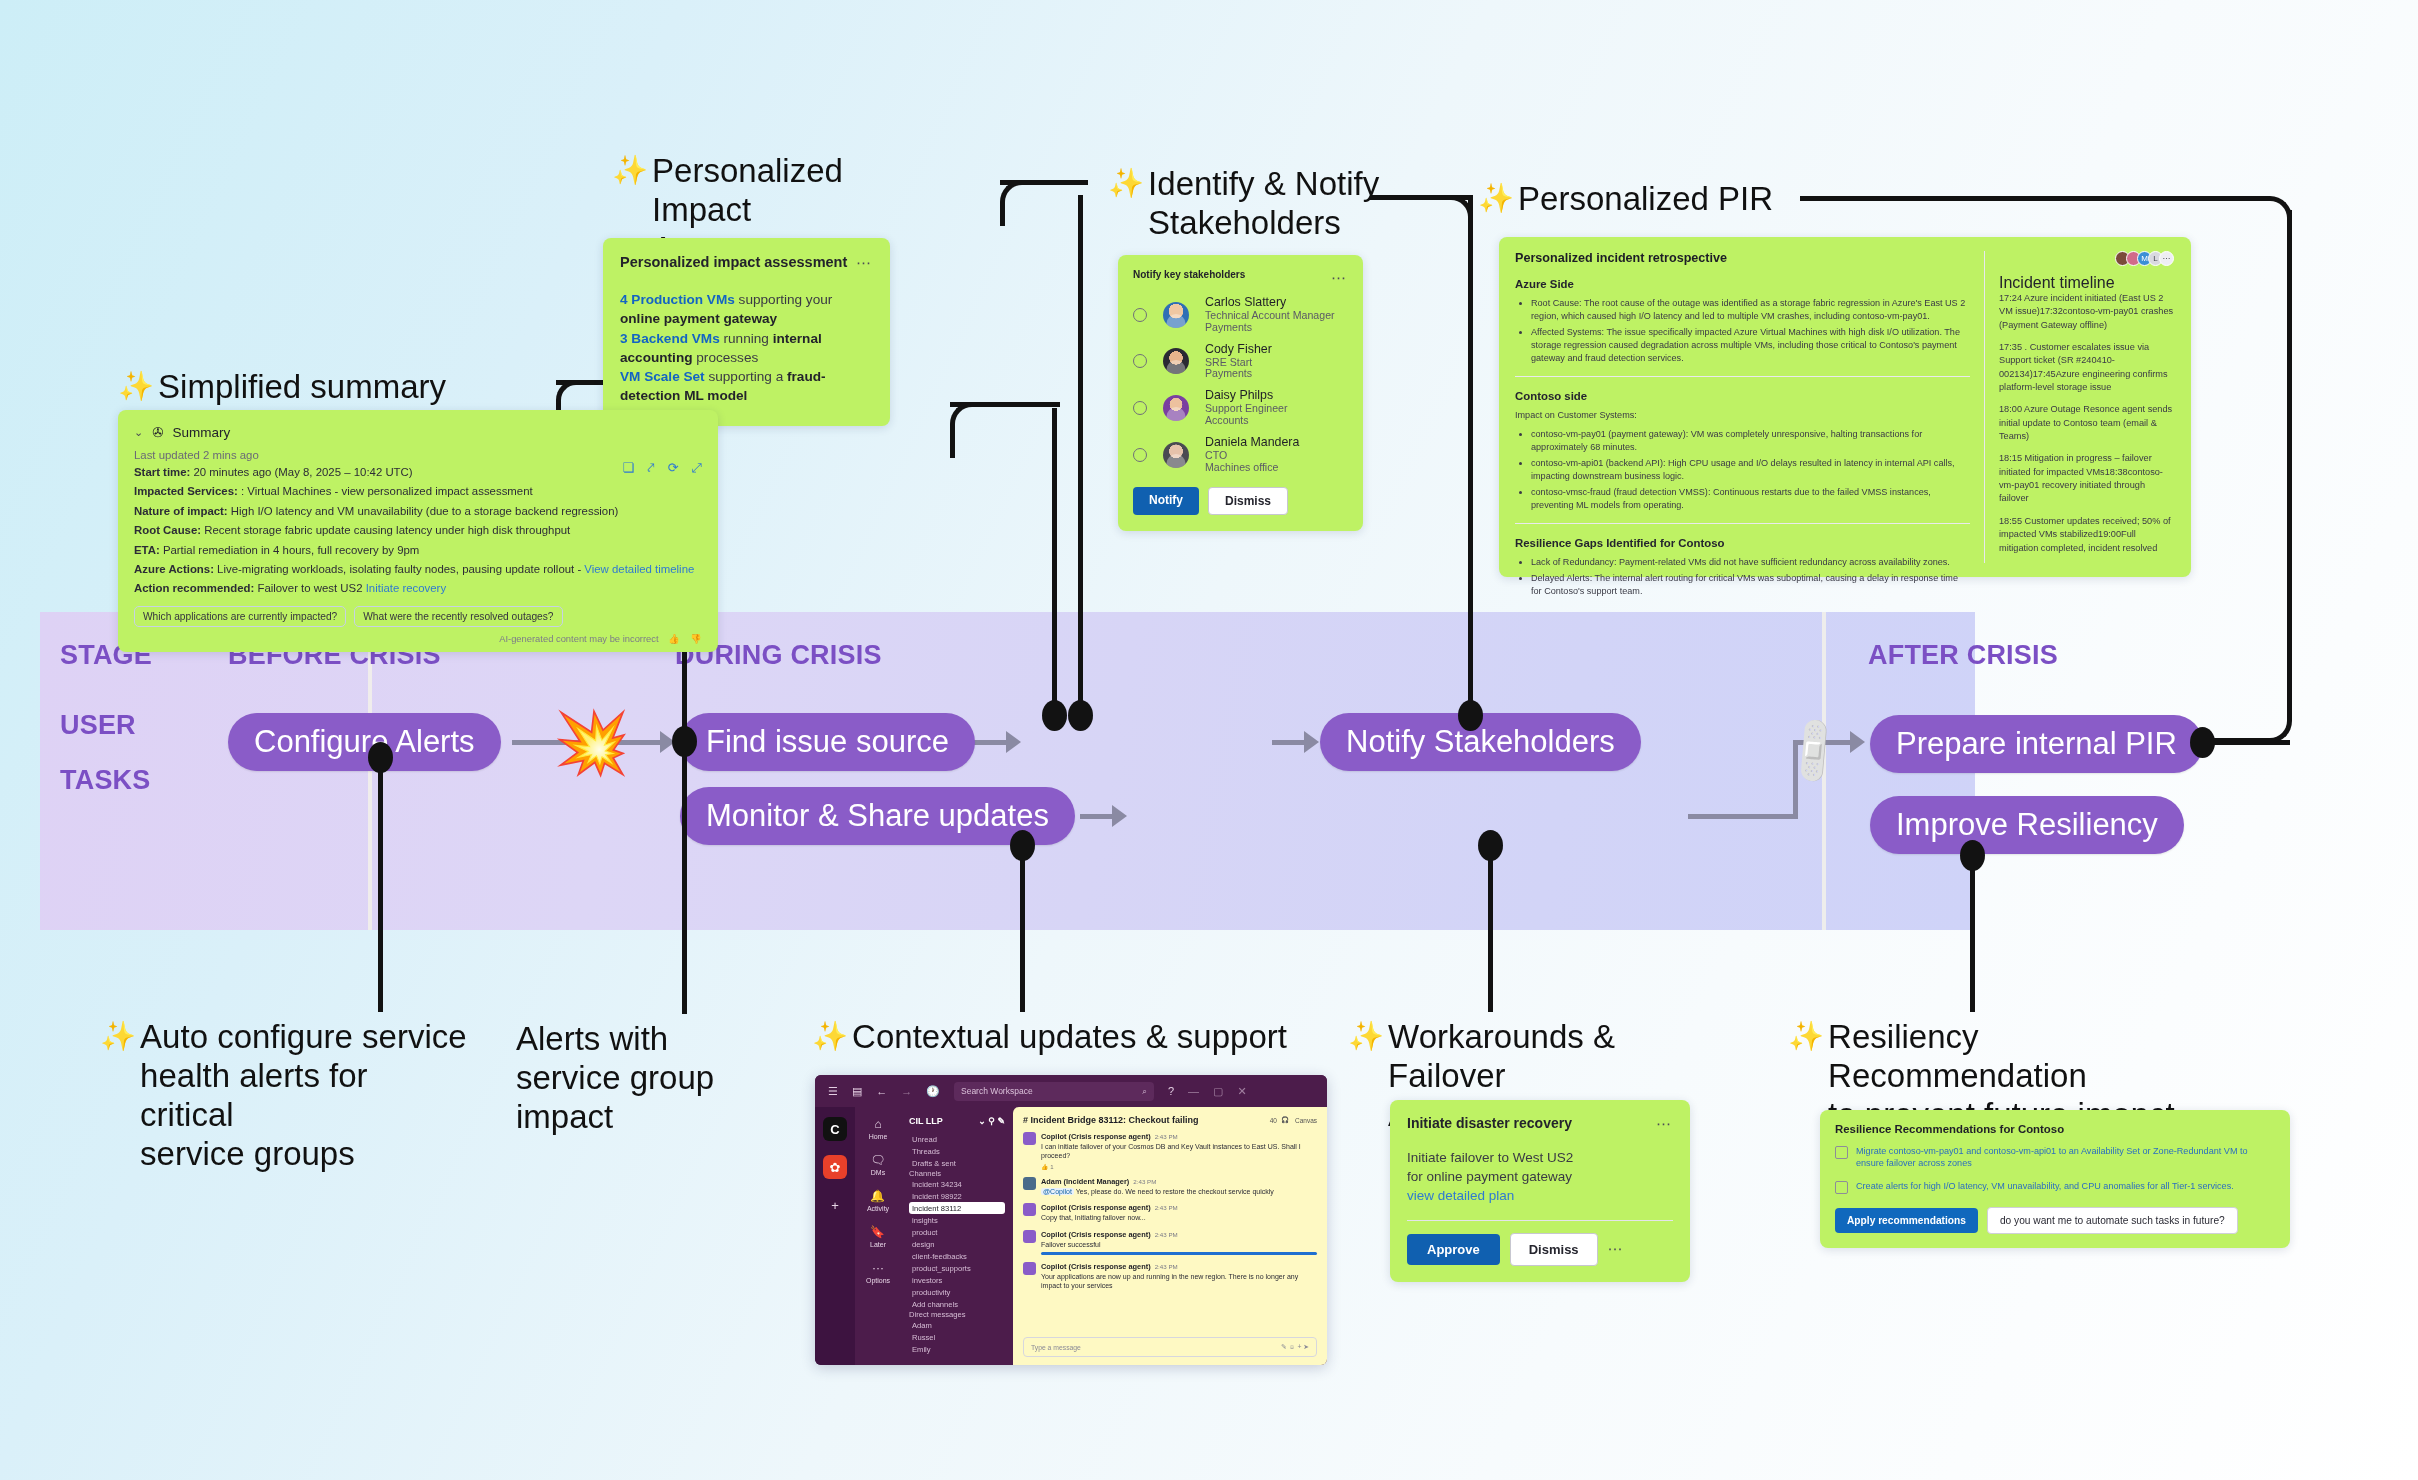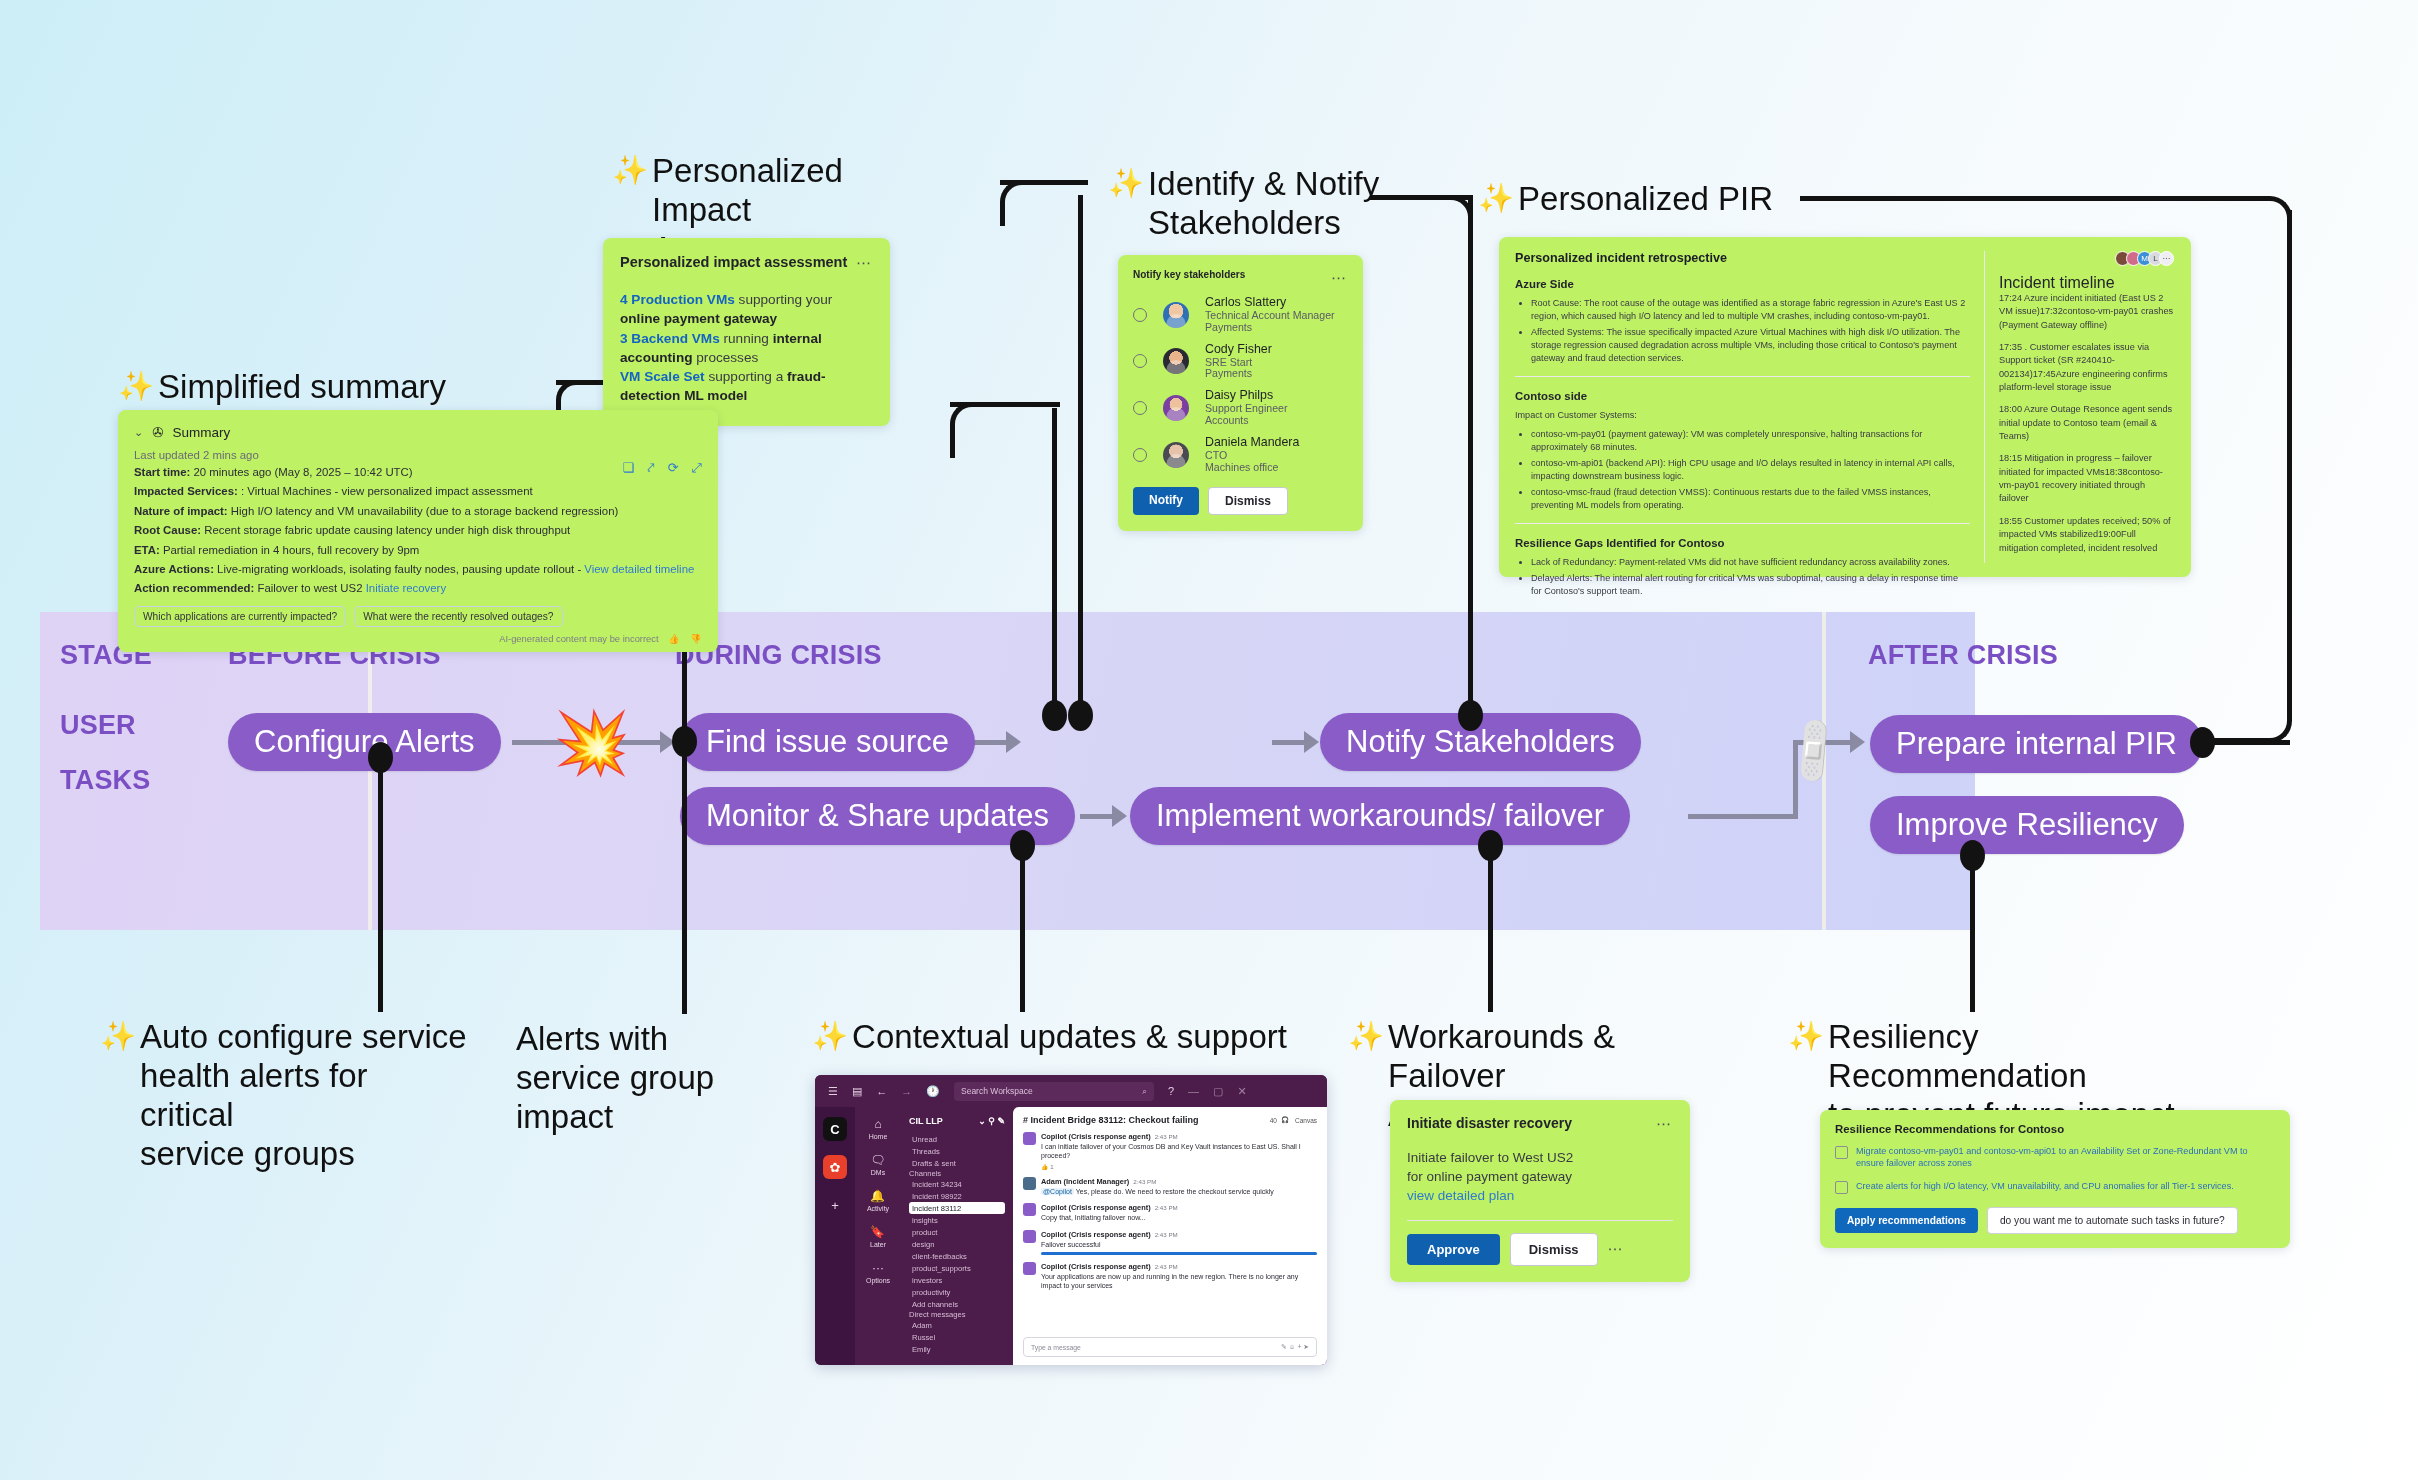--- a/index.html
+++ b/index.html
@@ -173,21 +173,21 @@
   #rail { width: 40px; background:#3d1340; padding-top: 10px; display:flex; flex-direction:column; align-items:center; gap: 14px; }
   .rail-ic { width: 24px; height: 24px; border-radius: 6px; display:flex;align-items:center;justify-content:center;font-size:13px; }
   #nav { width: 46px; background:#4c1c4b; padding-top: 10px; display:flex; flex-direction:column; align-items:center; gap: 13px; color:#e7d5e6; font-size: 7px; }
   .nav-i { display:flex; flex-direction:column; align-items:center; gap:2px; }
   .nav-i .g { font-size: 12px; }
   #chans { width: 112px; background:#4c1c4b; color:#d6bdd5; font-size: 7.6px; padding: 9px 8px; }
   .ch-hd { font-size: 9px; font-weight: bold; color:#fff; display:flex; justify-content:space-between; margin-bottom: 7px; }
   .ch { padding: 1.5px 3px; }
   .ch.sel { background:#fff; color:#1d1d24; border-radius: 3px; }
   .ch-grp { font-size: 7.6px; }
-  #conv { flex:1; background:#ffffff; border-radius: 6px 0 0 0; padding: 8px 10px; position:relative; }
+  #conv { flex:1; background:#fef9c3; border-radius: 6px 0 0 0; padding: 8px 10px; position:relative; }
   .conv-hd { display:flex; justify-content: space-between; align-items:center; font-size: 9px; font-weight:bold; color:#1d1d24; }
   .msg { margin-top: 7px; display:flex; gap:5px; }
   .msg-av { width: 13px; height: 13px; border-radius: 3px; flex:0 0 auto; background:#d8c7ee; }
   .msg-b { flex:1; }
   .msg-n { font-size: 7.4px; font-weight: bold; color:#1d1d24; }
   .msg-t { font-size: 6.2px; color: #7a7a86; font-weight: normal; margin-left: 4px; }
   .msg-x { font-size: 7px; color:#2b2b35; line-height:1.35; margin-top: 1px; }
   .mention { color:#1264a3; background:#e8f1fb; border-radius:2px; padding:0 2px; }
   .prog { height: 2.5px; background:#1f6fd0; border-radius:2px; margin-top: 3px; }
   .reax { font-size: 6px; color:#777; margin-top: 2px; }
@@ -225,21 +225,20 @@
   <div class="arw" style="left:1793px; top:740px; width:62px;"></div>
   <div class="arwhead" style="left:1850px; top:731px;"></div>
 
   <div class="emoji" id="boom">💥</div>
   <div class="emoji" id="plaster">🩹</div>
 
   <div class="pill" id="pill-configure">Configure Alerts</div>
   <div class="pill" id="pill-find">Find issue source</div>
   <div class="pill" id="pill-notify">Notify Stakeholders</div>
   <div class="pill" id="pill-monitor">Monitor &amp; Share updates</div>
-  <div class="pill" id="pill-implement">Implement workarounds/ failover</div>
   <div class="pill" id="pill-pir">Prepare internal PIR</div>
   <div class="pill" id="pill-resiliency">Improve Resiliency</div>
 
   <div class="dot" style="left:368px; top:742px;"></div>
   <div class="lead lead-v" style="left:378px; top:760px; height:252px;"></div>
 
   <div class="dot" style="left:672px; top:726px;"></div>
   <div class="lead lead-v" style="left:682px; top:744px; height:270px;"></div>
 
   <div class="lead lead-v" style="left:682px; top:408px; height:322px;"></div>

